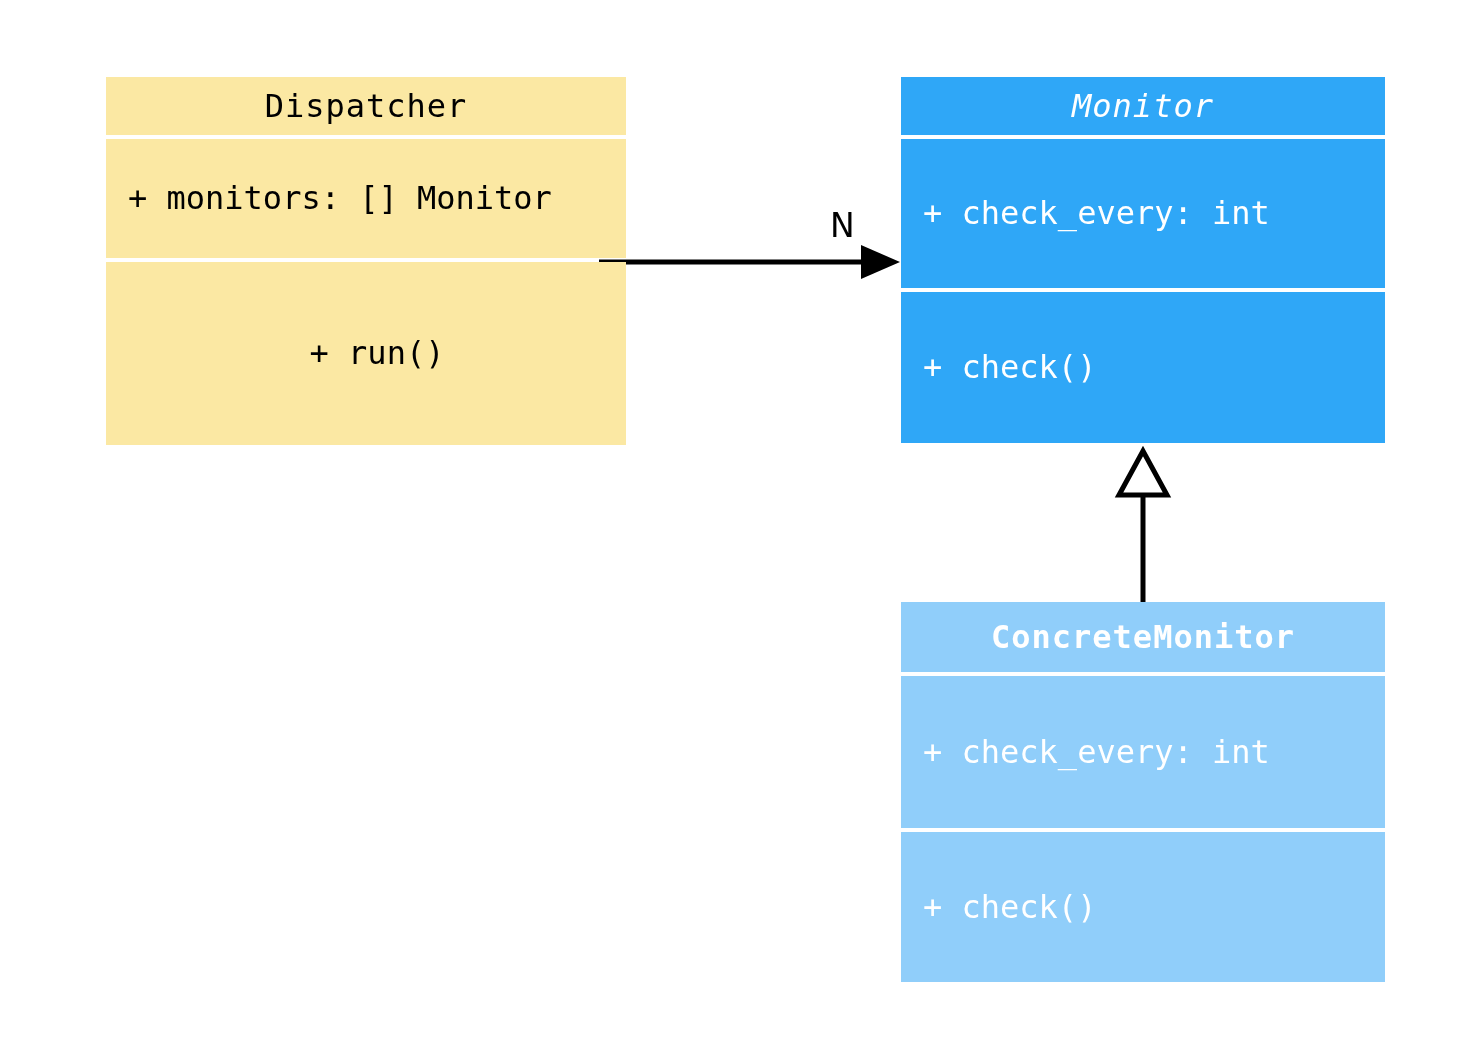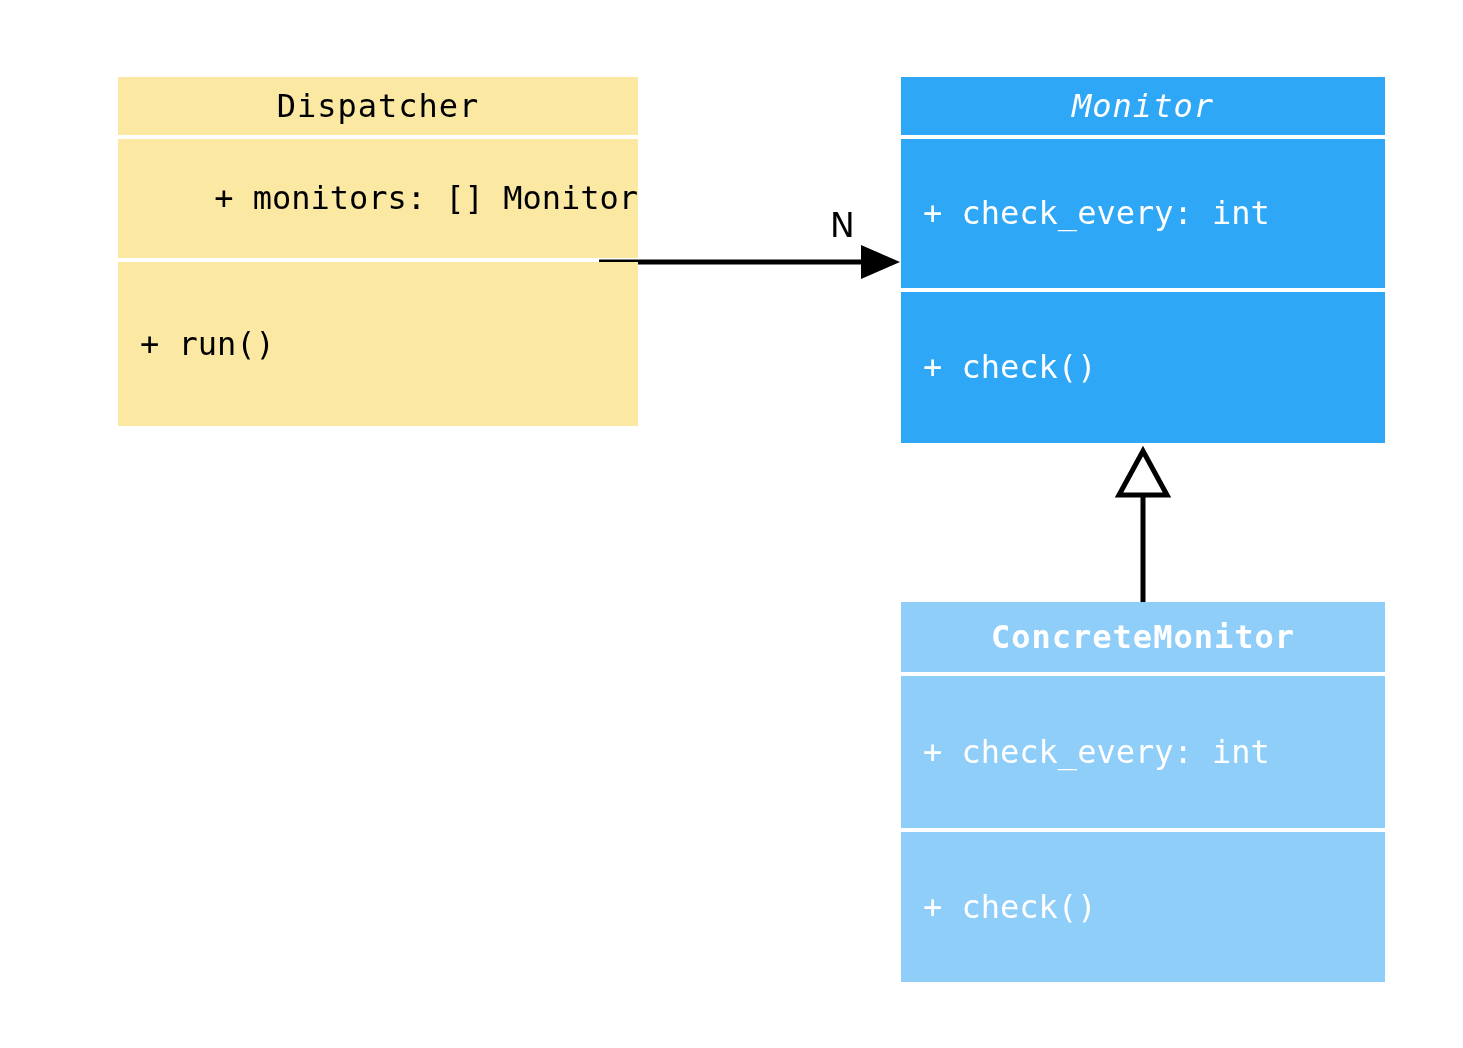--- a/index.html
+++ b/index.html
@@ -37,24 +37,24 @@
   }
   .sec.members {
     display: flex;
     flex-direction: column;
     justify-content: center;
     padding-left: 22px;
     line-height: 35px;
     white-space: pre;
   }
   
-  .box-dispatcher { left: 77px; top: 77px; width: 520px; padding-left: 41px; }
+  .box-dispatcher { left: 65px; top: 77px; width: 520px; padding-left: 41px; }
   .box-dispatcher .title   { height: 58px; }
-  .box-dispatcher .attrs   { height: 119px; text-align: right; }
-  .box-dispatcher .methods { height: 164px; }
+  .box-dispatcher .attrs   { height: 119px; }
+  .box-dispatcher .methods { height: 183px; align-items: center; }
   
   .box-monitor { left: 901px; top: 77px; width: 484px; }
   .box-monitor .title   { height: 58px; }
   .box-monitor .attrs   { height: 149px; }
   .box-monitor .methods { height: 151px; }
   
   .box-concretemonitor { left: 901px; top: 602px; width: 484px; }
   .box-concretemonitor .title   { height: 70px; font-weight: bold; }
   .box-concretemonitor .attrs   { height: 152px; }
   .box-concretemonitor .methods { height: 150px; }

